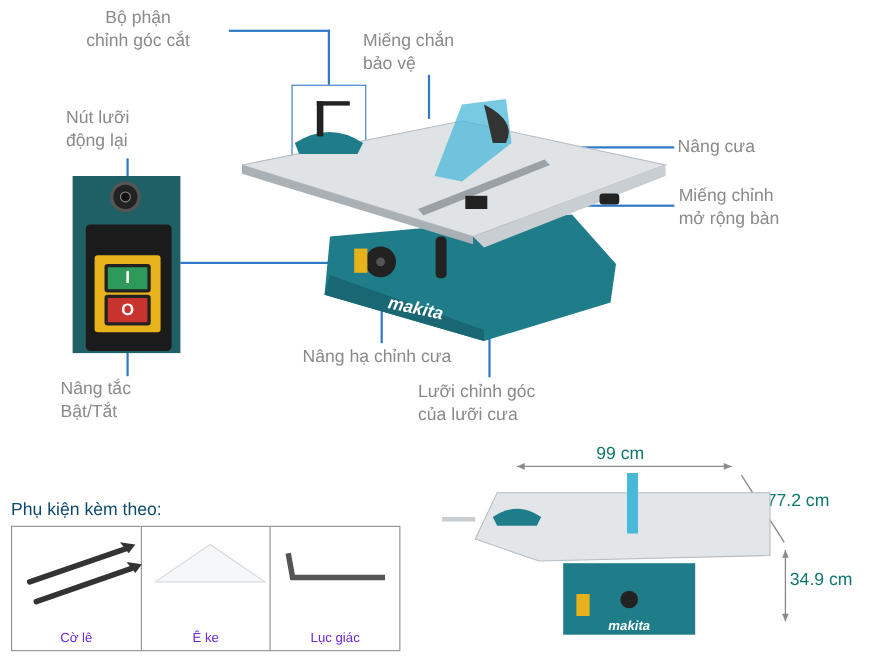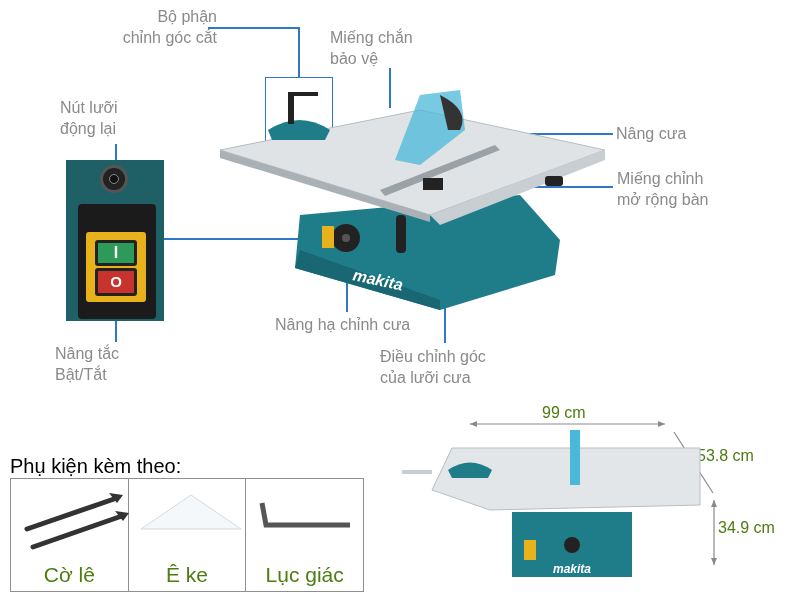--- a/index.html
+++ b/index.html
@@ -5,31 +5,31 @@
   * { box-sizing: border-box; margin: 0; padding: 0; }
   body { width: 800px; height: 600px; background: #ffffff; position: relative; overflow: hidden; font-family: "Liberation Sans", sans-serif; }
   .label { position: absolute; color: #8a8a8a; font-size: 16px; line-height: 21px; font-weight: 300; }
   .label.center { text-align: left; }
   .label.right { text-align: right; }
   .line { position: absolute; background: #2f78c8; }
   .hl { height: 1.5px; }
   .vl { width: 1.5px; }
   .box { position: absolute; border: 1.5px solid #2f78c8; }
   svg { position: absolute; overflow: visible; }
-  .acc-title { position: absolute; left: 10px; top: 455px; font-size: 20px; color: #000000; }
+  .acc-title { position: absolute; left: 10px; top: 455px; font-size: 16px; color: #0c4a6e; }
   .acc-table { position: absolute; left: 10px; top: 478px; width: 354px; height: 114px; border: 1.5px solid #8f8f8f; display: flex; }
   .acc-cell { flex: 1; border-right: 1.5px solid #8f8f8f; position: relative; }
   .acc-cell:last-child { border-right: none; }
-  .acc-label { position: absolute; bottom: 4px; left: 0; right: 0; text-align: center; font-size: 21px; color: #4d7c0f; }
-  .dim { position: absolute; color: #4d7c0f; font-size: 16px; }
+  .acc-label { position: absolute; bottom: 4px; left: 0; right: 0; text-align: center; font-size: 12px; color: #6d28d9; }
+  .dim { position: absolute; color: #0f766e; font-size: 16px; }
 </style>
 </head>
 <body>
 
-<div class="label right" style="left:92px;top:6px;width:125px;white-space:pre-line;">Bộ phận
+<div class="label right" style="left:63px;top:6px;width:125px;white-space:pre-line;text-align:center;">Bộ phận
 chỉnh góc cắt</div>
 <div class="line hl" style="left:208px;top:27px;width:91px;"></div>
 <div class="line vl" style="left:298px;top:27px;height:50px;"></div>
 <div class="box" style="left:265px;top:77px;width:68px;height:70px;"></div>
 
 <div class="label center" style="left:330px;top:27px;width:120px;white-space:pre-line;">Miếng chắn
 bảo vệ</div>
 <div class="line vl" style="left:389px;top:68px;height:40px;"></div>
 
 <div class="label center" style="left:60px;top:97px;width:110px;white-space:pre-line;">Nút lưỡi
@@ -42,21 +42,21 @@
 <div class="label" style="left:617px;top:168px;white-space:pre-line;">Miếng chỉnh
 mở rộng bàn</div>
 <div class="line hl" style="left:433px;top:186px;width:180px;"></div>
 
 <div class="line hl" style="left:164px;top:238px;width:156px;"></div>
 <div class="box" style="left:320px;top:224px;width:16px;height:26px;"></div>
 
 <div class="label" style="left:275px;top:314px;">Nâng hạ chỉnh cưa</div>
 <div class="line vl" style="left:346px;top:240px;height:72px;"></div>
 
-<div class="label center" style="left:380px;top:346px;width:130px;white-space:pre-line;">Điều chỉnh góc
+<div class="label center" style="left:380px;top:346px;width:130px;white-space:pre-line;">Lưỡi chỉnh góc
 của lưỡi cưa</div>
 <div class="line vl" style="left:444px;top:218px;height:125px;"></div>
 <div class="line hl" style="left:380px;top:218px;width:65px;"></div>
 
 <div class="label center" style="left:55px;top:343px;width:120px;white-space:pre-line;">Nâng tắc
 Bật/Tắt</div>
 <div class="line vl" style="left:115px;top:300px;height:42px;"></div>
 
 <div style="position:absolute;left:66px;top:160px;width:98px;height:161px;background:#1f5f66;overflow:hidden;">
   <div style="position:absolute;left:34px;top:5px;width:28px;height:28px;border-radius:50%;background:#222;border:3px solid #555;">
@@ -120,21 +120,21 @@
   </div>
   <div class="acc-cell">
     <svg style="left:12px;top:20px;" width="100" height="40">
       <path d="M4 4 L8 26 L92 26" stroke="#555" stroke-width="5" fill="none"></path>
     </svg>
     <div class="acc-label">Lục giác</div>
   </div>
 </div>
 
 <div class="dim" style="left:542px;top:404px;">99 cm</div>
-<div class="dim" style="left:697px;top:447px;">53.8 cm</div>
+<div class="dim" style="left:697px;top:447px;">77.2 cm</div>
 <div class="dim" style="left:718px;top:519px;">34.9 cm</div>
 
 <svg style="left:0;top:0;" width="800" height="600">
 
   <line x1="470" y1="424" x2="665" y2="424" stroke="#8a8a8a" stroke-width="1.2"></line>
   <path d="M470 424 L477 421 L477 427 Z" fill="#8a8a8a"></path>
   <path d="M665 424 L658 421 L658 427 Z" fill="#8a8a8a"></path>
 
   <line x1="674" y1="432" x2="713" y2="493" stroke="#8a8a8a" stroke-width="1.2"></line>
 

